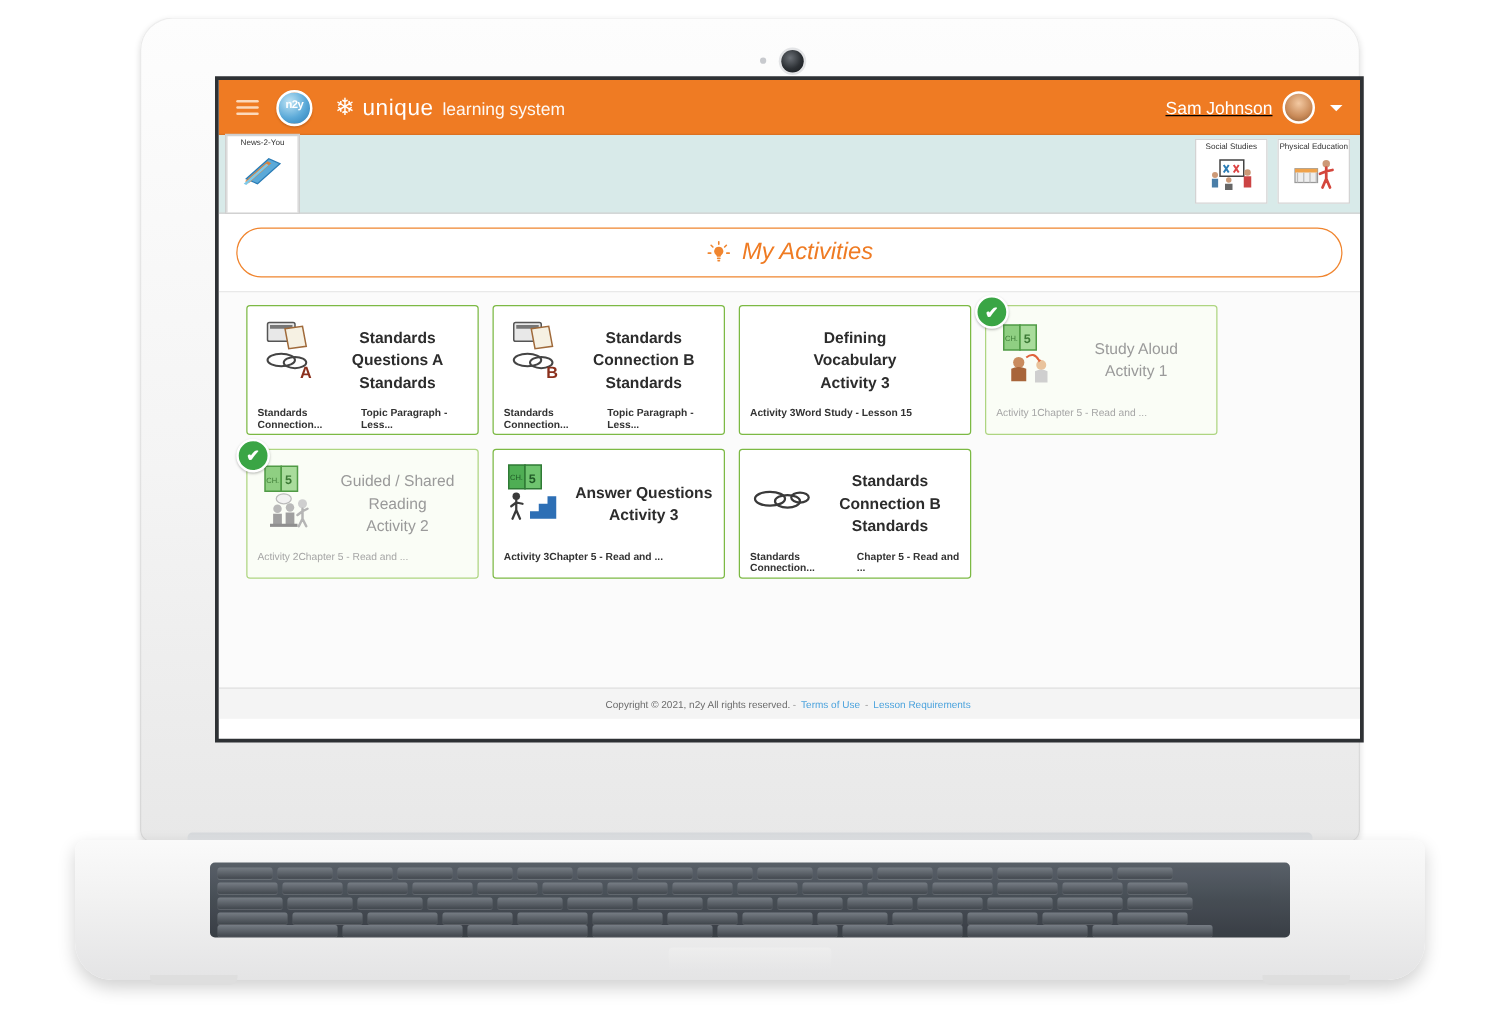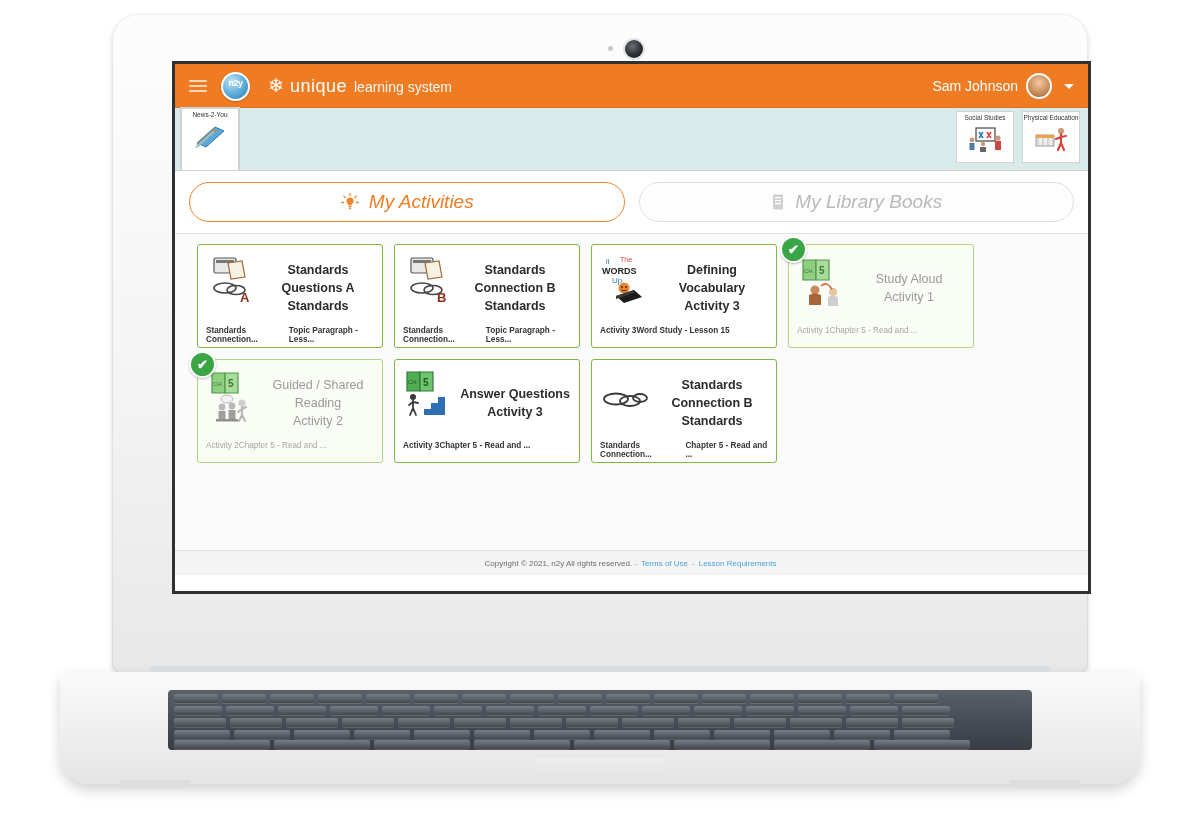--- a/index.html
+++ b/index.html
@@ -55,21 +55,21 @@
   .hamburger span{display:block;height:2px;background:#fcd9bb;border-radius:1px;}
   .n2y-logo{margin-left:14px;width:25px;height:25px;border-radius:50%;
     background:radial-gradient(circle at 35% 30%,#bfe4f5 0%,#5aa9d8 55%,#2b7cb5 100%);
     border:2px solid #fff;position:relative;box-shadow:0 1px 2px rgba(0,0,0,.2);}
   .n2y-logo::after{content:"n2y";position:absolute;left:0;right:0;top:4px;text-align:center;
     font-size:9px;font-weight:bold;color:#fff;letter-spacing:-.5px;}
   .brand{margin-left:18px;display:flex;align-items:baseline;color:#fff;}
   .brand-flake{font-size:19px;margin-right:6px;line-height:1;}
   .brand-name{font-size:18px;letter-spacing:.5px;font-weight:300;}
   .brand-sub{font-size:14px;margin-left:7px;opacity:.95;}
-  .topbar-right{margin-left:auto;display:flex;align-items:center;margin-right:14px;gap:8px;}
+  .topbar-right{margin-left:auto;display:flex;align-items:center;margin-right:14px;gap:8px;text-decoration:underline;}
   .user-name{color:#fff;font-size:14px;}
   .avatar{width:22px;height:22px;border-radius:50%;
     background:radial-gradient(circle at 50% 35%,#f3c9a2 0%,#c98a58 60%,#8a5a33 100%);
     border:2px solid #fff;}
   .caret{width:0;height:0;border-left:5px solid transparent;border-right:5px solid transparent;
     border-top:5px solid #fff;margin-left:4px;}
 
   
   .band{position:relative;height:62px;background:#d8eae9;display:flex;align-items:flex-start;
     border-bottom:1px solid #cfcfcf;}
@@ -204,31 +204,20 @@
             <path d="M10 5.5a3.6 3.6 0 0 1 2.2 6.5c-.5.4-.7.9-.7 1.4h-3c0-.5-.2-1-.7-1.4A3.6 3.6 0 0 1 10 5.5z" fill="#f0852f"></path>
             <rect x="8.5" y="14" width="3" height="1.4" rx=".6" fill="#f0852f"></rect>
             <rect x="8.8" y="16" width="2.4" height="1.2" rx=".6" fill="#f0852f"></rect>
             <g stroke="#f0852f" stroke-width="1.3" stroke-linecap="round">
               <path d="M10 1.4v2M3.9 4.2l1.4 1.4M16.1 4.2l-1.4 1.4M1.6 10.5h2M16.4 10.5h2"></path>
             </g>
           </svg>
         </span>
         <span>My Activities</span>
       </div>
-      <div class="tab inactive">
-        <span class="tab-icon">
-          <svg class="art-svg" width="16" height="18" viewBox="0 0 16 18">
-            <rect x="3" y="1.5" width="10" height="15" rx="1.2" fill="#cfcfcf"></rect>
-            <rect x="5" y="4" width="6" height="1.3" fill="#fff"></rect>
-            <rect x="5" y="7" width="6" height="1.3" fill="#fff"></rect>
-            <rect x="5" y="10" width="6" height="1.3" fill="#fff"></rect>
-          </svg>
-        </span>
-        <span>My Library Books</span>
-      </div>
     </div>
 
     <div class="content">
       <div class="grid">
 
         <div class="card">
           <div class="card-body">
             <div class="card-art">
               <svg class="art-svg" width="52" height="60" viewBox="0 0 52 60">
                 <rect x="6" y="4" width="22" height="15" rx="1.5" fill="#e8e8e8" stroke="#555" stroke-width="1.2"></rect>
@@ -270,34 +259,20 @@
             </div>
           </div>
           <div class="card-foot">
             <span>Standards Connection...</span>
             <span>Topic Paragraph - Less...</span>
           </div>
         </div>
 
         <div class="card">
           <div class="card-body">
-            <div class="card-art">
-              <svg class="art-svg" width="56" height="60" viewBox="0 0 56 60">
-                <text x="6" y="10" font-size="7" fill="#2b7cb5" font-family="Liberation Sans,sans-serif">it</text>
-                <text x="20" y="8" font-size="7" fill="#d4463c" font-family="Liberation Sans,sans-serif">The</text>
-                <text x="2" y="20" font-size="9" font-weight="bold" fill="#222" font-family="Liberation Sans,sans-serif">WORDS</text>
-                <text x="12" y="29" font-size="8" fill="#2b7cb5" font-family="Liberation Sans,sans-serif">Up</text>
-                <circle cx="24" cy="34" r="5.5" fill="#f0852f"></circle>
-                <circle cx="22" cy="33" r=".9" fill="#222"></circle>
-                  <circle cx="26" cy="33" r=".9" fill="#222"></circle>
-                <path d="M21.5 36 q2.5 2 5 0" stroke="#222" stroke-width="1" fill="none"></path>
-                <path d="M16 42 l18 -6 l8 7 l-18 6 z" fill="#1c1c1c"></path>
-                <path d="M16 42 l18 -6 l0 3 l-18 6 z" fill="#3a3a3a"></path>
-              </svg>
-            </div>
             <div class="card-title">
               <span>Defining</span>
               <span>Vocabulary</span>
               <span>Activity 3</span>
             </div>
           </div>
           <div class="card-foot">
             <span>Activity 3</span>
             <span>Word Study - Lesson 15</span>
           </div>

